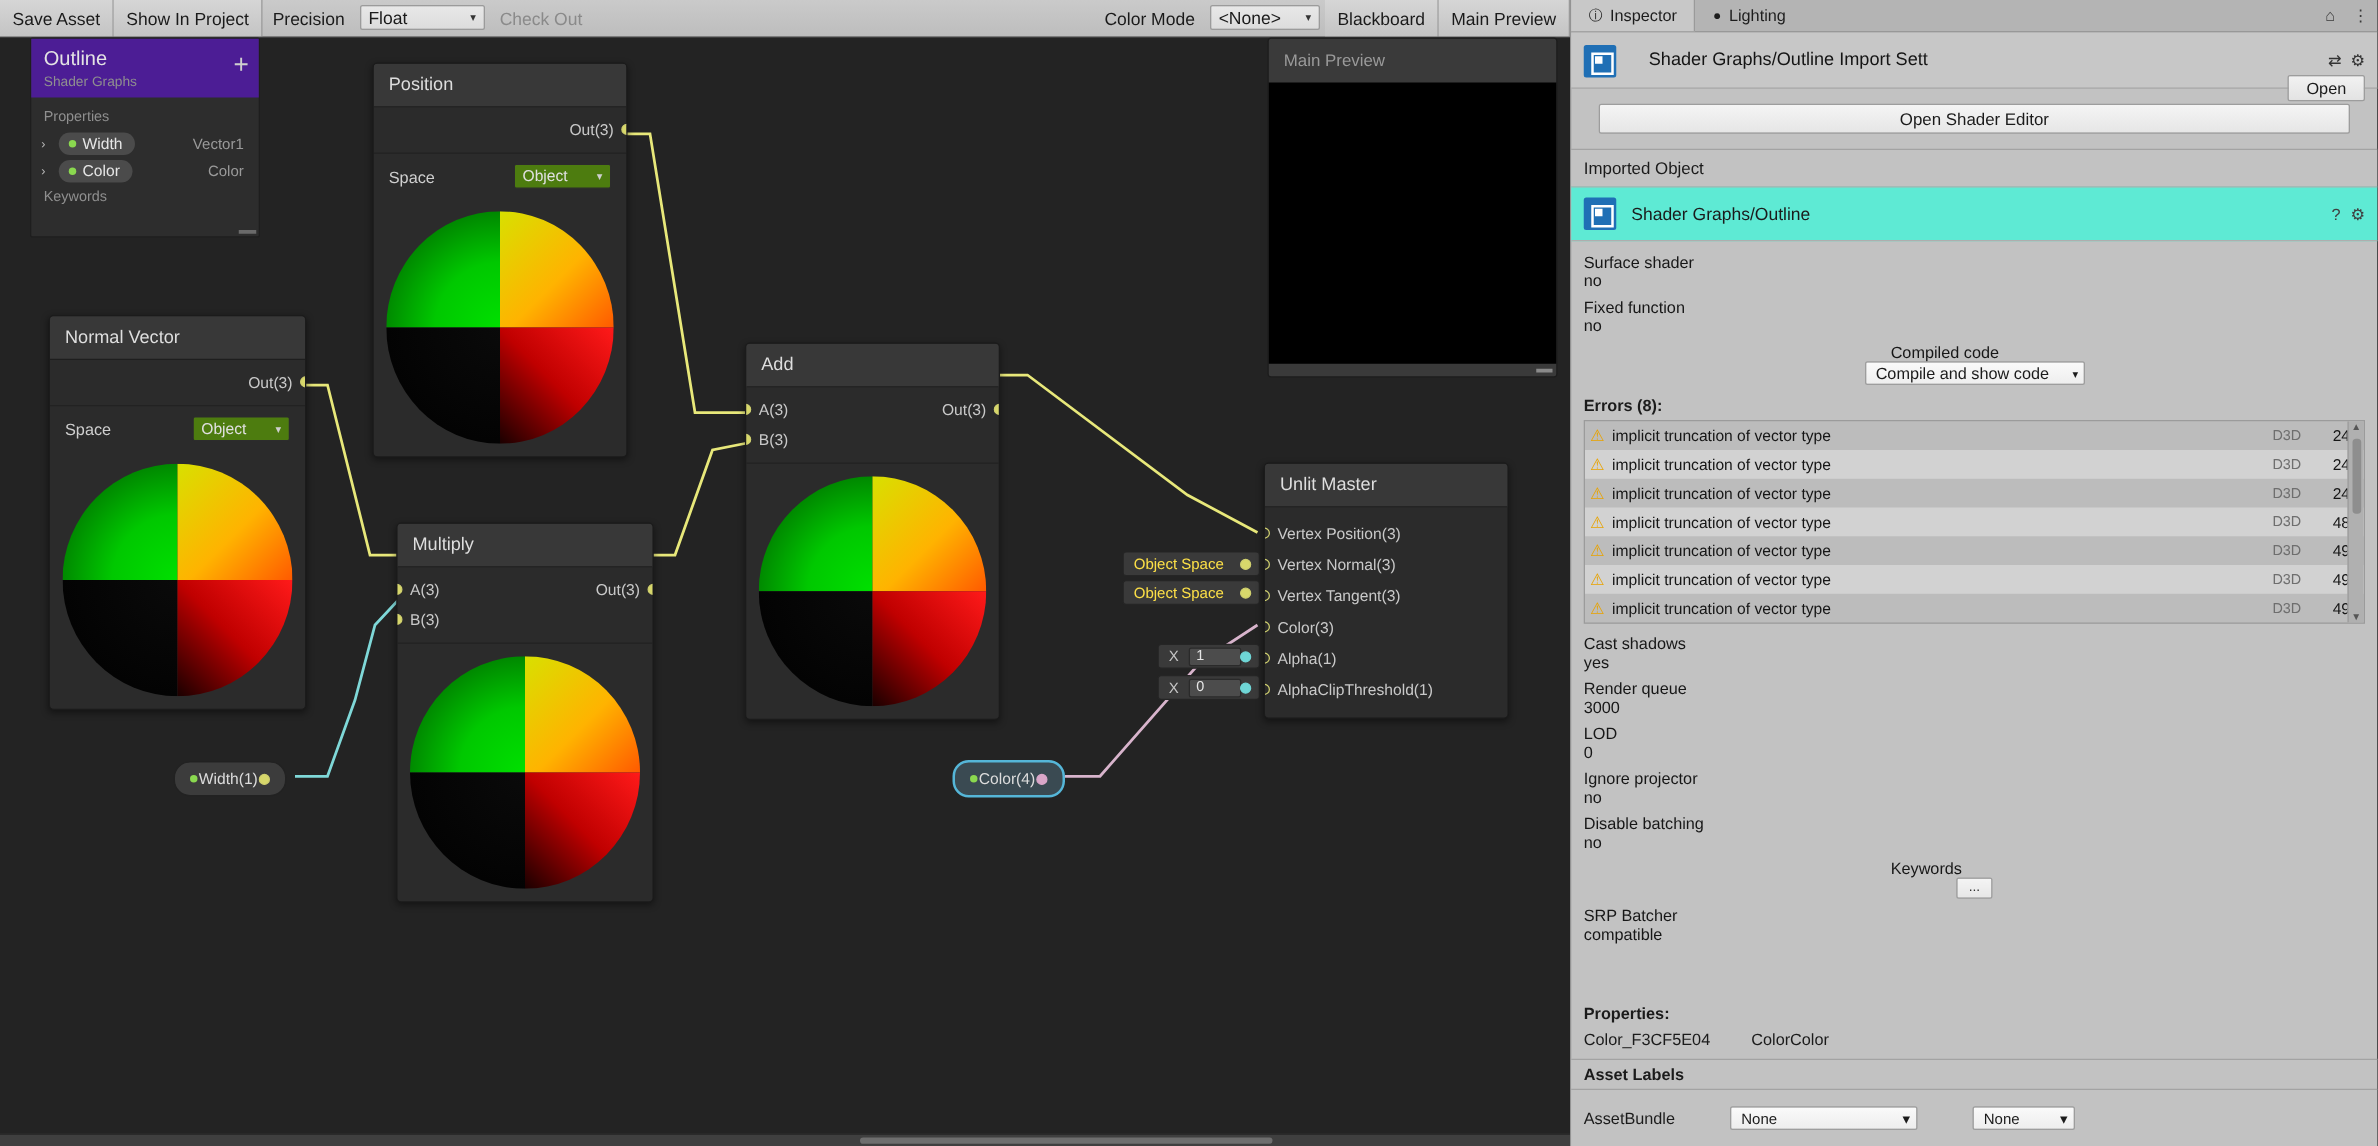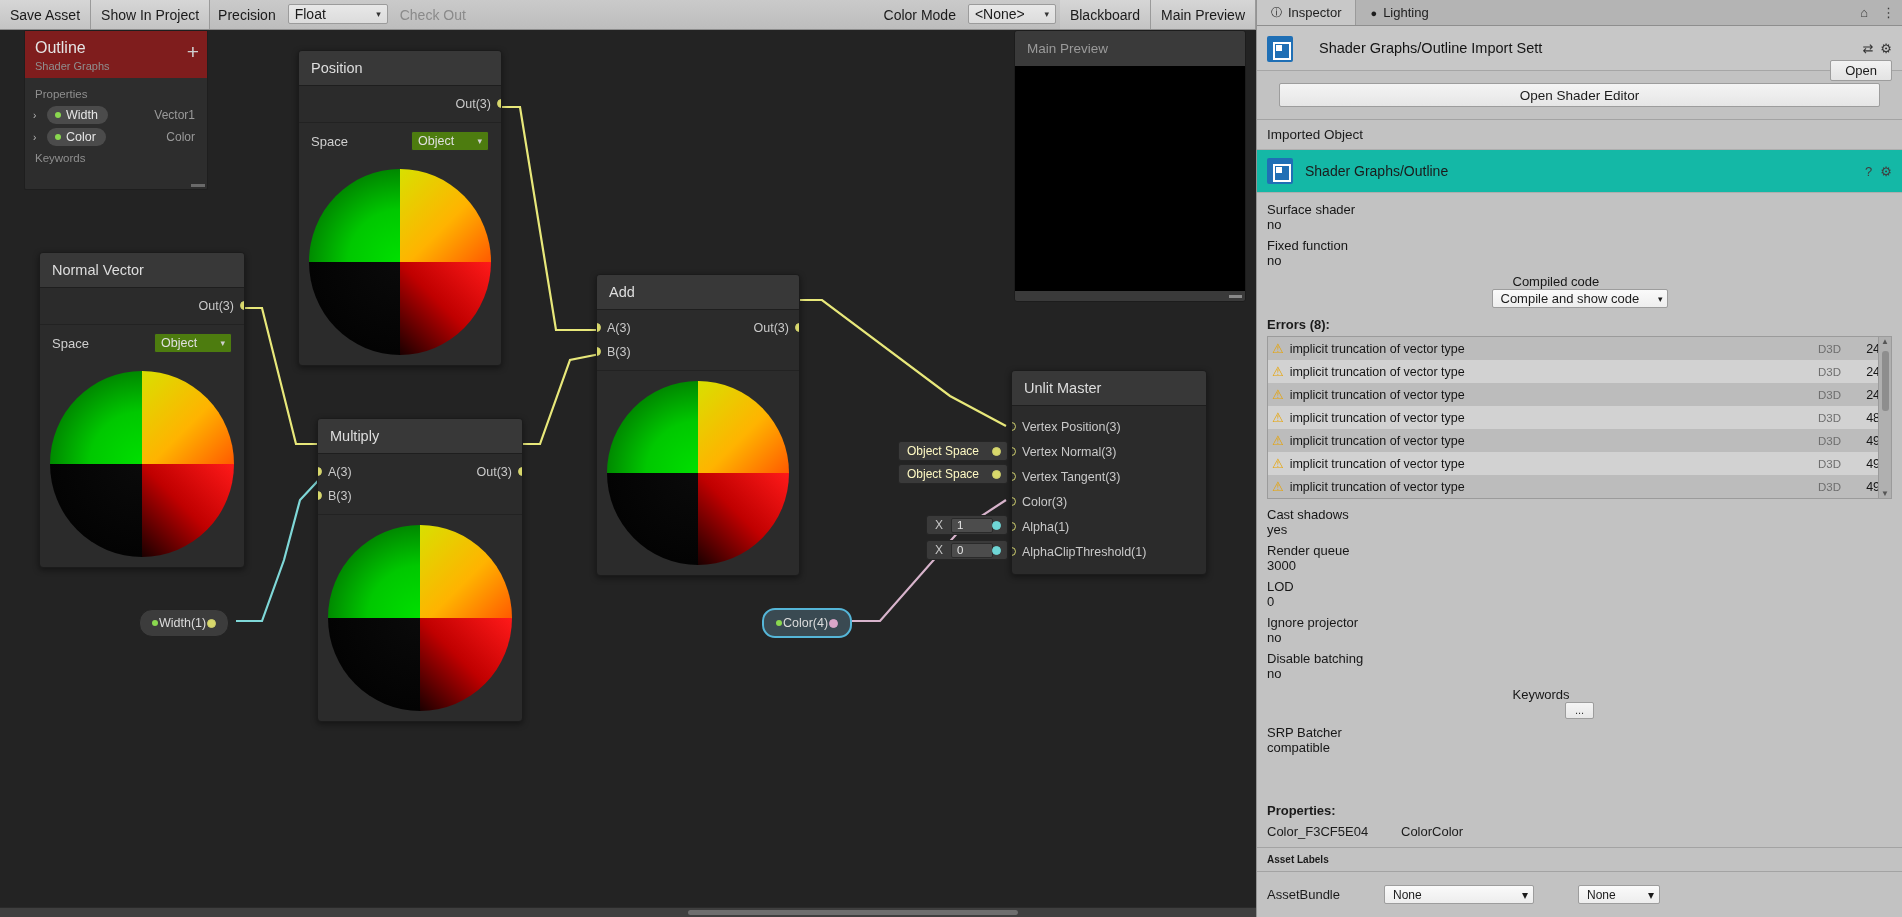--- a/index.html
+++ b/index.html
@@ -53,21 +53,21 @@
   #edge-layer { position:absolute; left:0; top:0; width:1256px; height:887px; pointer-events:none; }
 
   
   #blackboard {
     position: absolute; left: 24px; top: 0px;
     width: 184px; height: 160px;
     background: rgba(46,46,46,0.95);
     border: 1px solid #1e1e1e;
     border-radius: 2px;
   }
-  #bb-header { padding: 8px 10px 6px 10px; background:#7f1d1d; position:relative; }
+  #bb-header { padding: 8px 10px 6px 10px; background:#4c1d95; position:relative; }
   #bb-title { font-size: 16px; color: #e4e4e4; }
   #bb-sub { font-size: 11px; color: #8f8f8f; margin-top: 3px; }
   #bb-plus { position:absolute; right:8px; top:14px; font-size:21px; color:#cfcfcf; line-height:14px; }
   #bb-body { padding: 6px 0 0 0; }
   .bb-section { font-size: 11.5px; color: #8f8f8f; padding: 4px 10px; }
   .bb-row { display:flex; align-items:center; padding: 2px 8px; }
   .bb-arrow { font-size: 10px; color:#b9b9b9; width:14px; }
   .bb-pill {
     display:flex; align-items:center; gap:5px;
     background:#4b4b4b; border-radius:9px; padding: 2px 10px 2px 8px;
@@ -129,21 +129,21 @@
     position:absolute; display:flex; align-items:center; gap:1px;
     background:#3c3c3c; border:1px solid #222; border-radius:13px;
     padding: 6px 12px; font-size:12.5px; color:#dcdcdc;
   }
   .token-node.selected { border:2px solid #55b6d8; background:#3a4a52; }
 
   
   .ext-chip {
     position:absolute; display:flex; align-items:center;
     background:#3a3a3a; border:1px solid #252525; border-radius:3px;
-    height:20px; padding:0 8px; font-size:12px; color:#fef9c3;
+    height:20px; padding:0 8px; font-size:12px; color:#fde047;
   }
   .ext-num {
     position:absolute; display:flex; align-items:center;
     background:#3a3a3a; border:1px solid #252525; border-radius:3px;
     height:20px; font-size:12px; color:#cdcdcd;
   }
   .ext-num .xlbl { padding:0 8px; color:#c5c5c5; }
   .ext-num .fld {
     background:#4c4c4c; border:1px solid #2a2a2a; border-radius:2px;
     height:15px; width:42px; display:flex; align-items:center; padding:0 5px;
@@ -205,21 +205,21 @@
   #open-shader-editor {
     margin:12px 22px 0 22px; height:24px;
     background:linear-gradient(#f4f4f4,#e6e6e6); border:1px solid #9d9d9d;
     border-radius:2px; display:flex; align-items:center; justify-content:center;
     font-size:13.5px;
   }
   .insp-sep { height:1px; background:#a3a3a3; margin-top:12px; }
   #imported-object-hdr { padding:7px 10px; font-size:13.5px; background:#c2c2c2; }
   #imported-obj-row {
     display:flex; align-items:center; gap:12px; padding:8px 10px;
-    background:#14b8a6; border-top:1px solid #aeaeae; border-bottom:1px solid #aeaeae;
+    background:#5eead4; border-top:1px solid #aeaeae; border-bottom:1px solid #aeaeae;
     position:relative;
   }
   #imported-obj-row .name { font-size:14px; }
   #imported-obj-row .right-icons { position:absolute; right:10px; display:flex; gap:8px; color:#3f3f3f; font-size:13px; }
 
   .kv-row { display:flex; padding:3px 10px; font-size:13px;flex-direction:column; }
   .kv-k { width:134px; color:#171717; }
   .kv-v { color:#171717; }
   .kv-btn {
     background:linear-gradient(#f4f4f4,#e7e7e7); border:1px solid #9d9d9d;
@@ -250,21 +250,21 @@
     border-left:1px solid #9b9b9b; display:flex; flex-direction:column; align-items:center;
     justify-content:space-between; font-size:8px; color:#555;
   }
   #err-thumb { position:absolute; top:14px; left:3px; width:7px; height:60px; background:#8e8e8e; border-radius:3px; }
   #props-hdr { font-weight:bold; padding:8px 10px 4px 10px; font-size:13px;margin-top:37px; }
   .prop-kv { display:flex; padding:2px 10px; font-size:13px; }
   .prop-kv .pk { width:134px; }
   #asset-labels-bar {
     position:absolute; left:0; right:0; bottom:46px; height:24px;
     background:#c2c2c2; border-top:1px solid #a3a3a3;
-    display:flex; align-items:center; padding:0 10px; font-weight:bold; font-size:10px;
+    display:flex; align-items:center; padding:0 10px; font-weight:bold; font-size:13px;
   }
   #assetbundle-bar {
     position:absolute; left:0; right:0; bottom:0; height:46px;
     background:#c2c2c2; border-top:1px solid #a3a3a3;
     display:flex; align-items:center; gap:8px; padding:0 10px;
   }
   #assetbundle-bar .lbl { font-size:13px; }
   .ab-dd {
     display:flex; align-items:center; justify-content:space-between;
     background:linear-gradient(#fafafa,#ededed); border:1px solid #9d9d9d; border-radius:2px;

